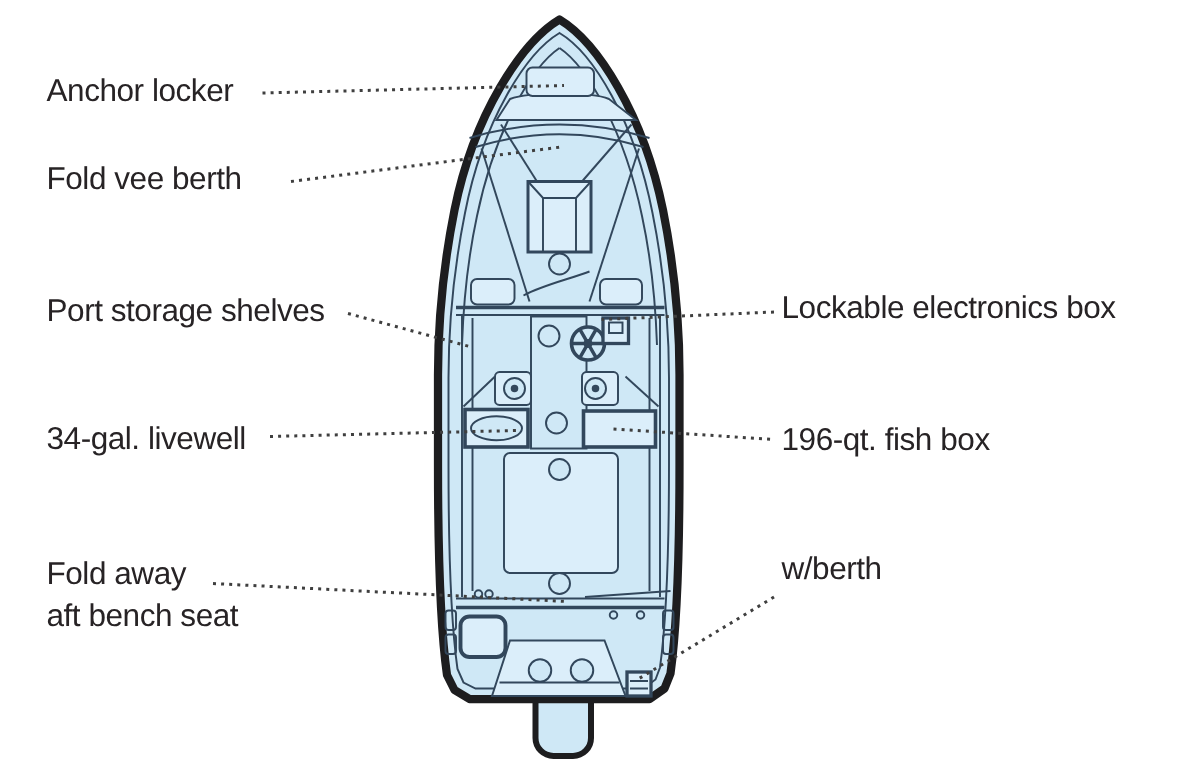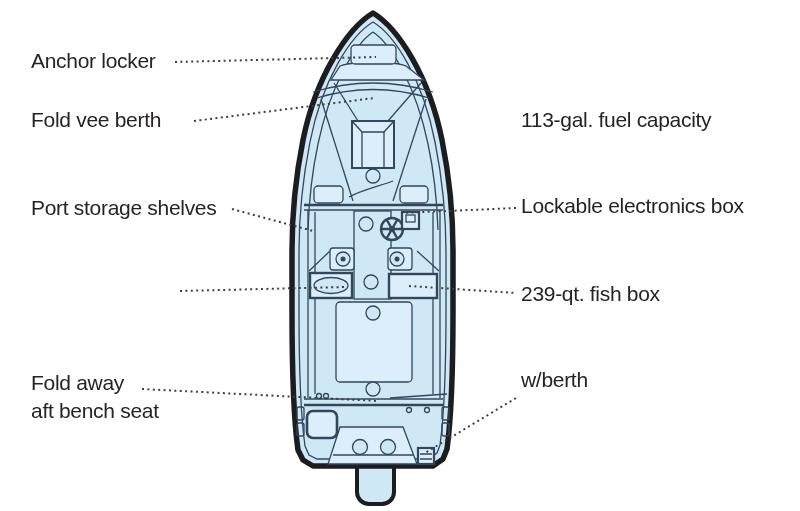--- a/index.html
+++ b/index.html
@@ -175,25 +175,25 @@
       <path class="leader" d="M 142 389 L 378 401"></path>
       <path class="leader" d="M 516 208 L 401 213"></path>
       <path class="leader" d="M 409 286 L 516 293"></path>
       <path class="leader" d="M 516 398 L 425 453"></path>
     </g>
   </svg>
 
   <div class="lbl" style="top:48px">Anchor locker</div>
   <div class="lbl" style="top:107px">Fold vee berth</div>
   <div class="lbl" style="top:195px">Port storage shelves</div>
+  <div class="lbl" style="top:280px">34-gal. livewell</div>
   <div class="lbl two" style="top:369px">
     <span>Fold away</span>
     <span>aft bench seat</span>
   </div>
 
-  <div class="lbl right" style="top:107px">113-gal. fuel capacity</div>
   <div class="lbl right" style="top:193px">Lockable electronics box</div>
-  <div class="lbl right" style="top:281px">239-qt. fish box</div>
+  <div class="lbl right" style="top:281px">196-qt. fish box</div>
   <div class="lbl right two" style="top:366px">
     <span>w/berth</span>
   </div>
 
 </div>
 
 </body></html>

